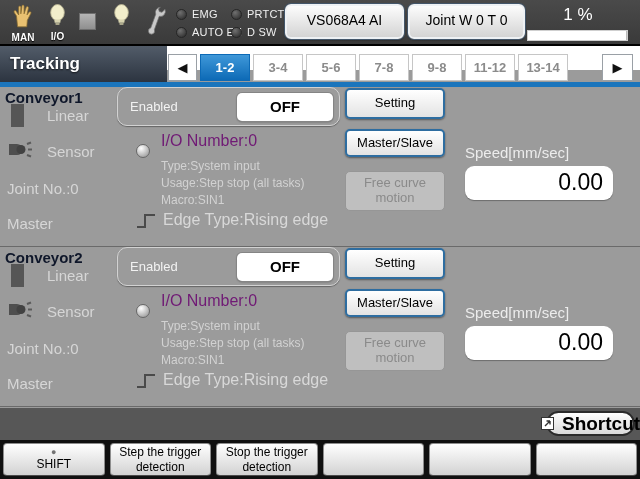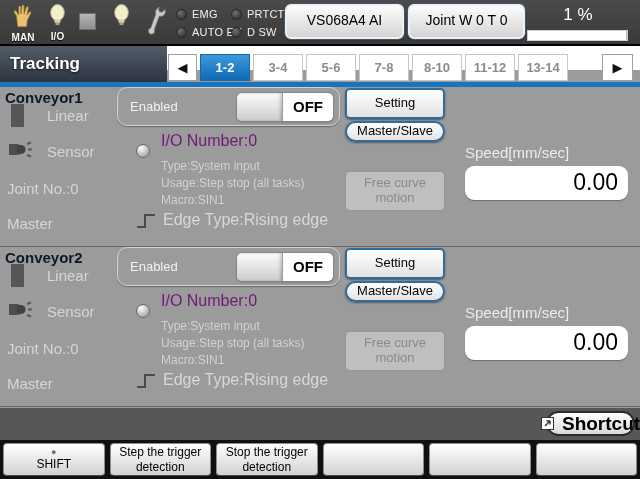--- a/index.html
+++ b/index.html
@@ -86,20 +86,21 @@
     border:1px solid #d2d2d2; border-radius:10px;
     box-shadow:0 1px 1px rgba(0,0,0,.35);
     display:flex; align-items:center;
   }
   .enabled-label { margin-left:12px; font-size:13px; color:#f2f2f2; }
   .toggle {
     margin-left:auto; margin-right:6px; width:96px; height:28px;
     background:#fff; border-radius:5px; display:flex;
     box-shadow:0 0 0 1px #858585, 0 1px 2px rgba(0,0,0,.4);
     cursor:default;
+    flex-direction:column;
   }
   .toggle-knob {
     width:46px; height:100%; border-radius:5px 0 0 5px;
     background:linear-gradient(#fbfbfb,#cccccc);
     border-right:1px solid #9d9d9d;
     box-shadow:inset -2px 0 3px rgba(0,0,0,.18);
   }
   .toggle-state { flex:1; text-align:center; font-size:15px; font-weight:bold; line-height:28px; color:#000; }
 
   .radio {
@@ -117,29 +118,29 @@
   .side-btn {
     position:absolute; left:345px; width:100px;
     background:linear-gradient(#ffffff,#e3e3e3);
     border:2px solid #2e6da0; border-radius:5px;
     font-size:13px; color:#000; text-align:center;
     display:flex; align-items:center; justify-content:center;
     box-shadow:0 1px 2px rgba(0,0,0,.45); cursor:default;
     line-height:1.15;
   }
   .btn-setting { top:1px; height:31px; }
-  .btn-ms { top:34px; height:21px;border-radius:14px; }
+  .btn-ms { top:42px; height:28px; }
   .btn-fc {
     top:84px; height:40px;
     background:#bfbfbf; border:1px solid #969696; color:#8a8a8a;
     box-shadow:none; padding:0 10px;
   }
   .speed-label { position:absolute; left:465px; top:57px; font-size:15px; color:#ececec; }
   .speed-box {
-    position:absolute; left:465px; top:79px; width:163px; height:34px;
+    position:absolute; left:465px; top:79px; width:148px; height:34px;
     background:#fff; border-radius:9px;
     font-size:23px; color:#000; text-align:right;
     line-height:33px; padding-right:10px;
     box-shadow:0 1px 1px rgba(0,0,0,.3);
   }
 
   
   .shortcut-strip { position:absolute; left:0; top:408px; width:640px; height:32px; background:#575757; }
   .shortcut-btn {
     position:absolute; right:5px; top:3px; height:25px; width:89px;
@@ -236,21 +237,21 @@
 <div class="tabbar">
   <div class="title-block">Tracking</div>
   <div class="tab-strip">
     <div class="arrow-btn">
         <span>◀</span>
       </div>
     <div class="tab active">1-2</div>
     <div class="tab">3-4</div>
     <div class="tab">5-6</div>
     <div class="tab">7-8</div>
-    <div class="tab">8-10</div>
+    <div class="tab">9-8</div>
     <div class="tab">11-12</div>
     <div class="tab">13-14</div>
     <div class="arrow-btn next">
         <span>▶</span>
       </div>
   </div>
 </div>
 <div class="accent-strip"></div>
 
 <div class="conv conv1">

